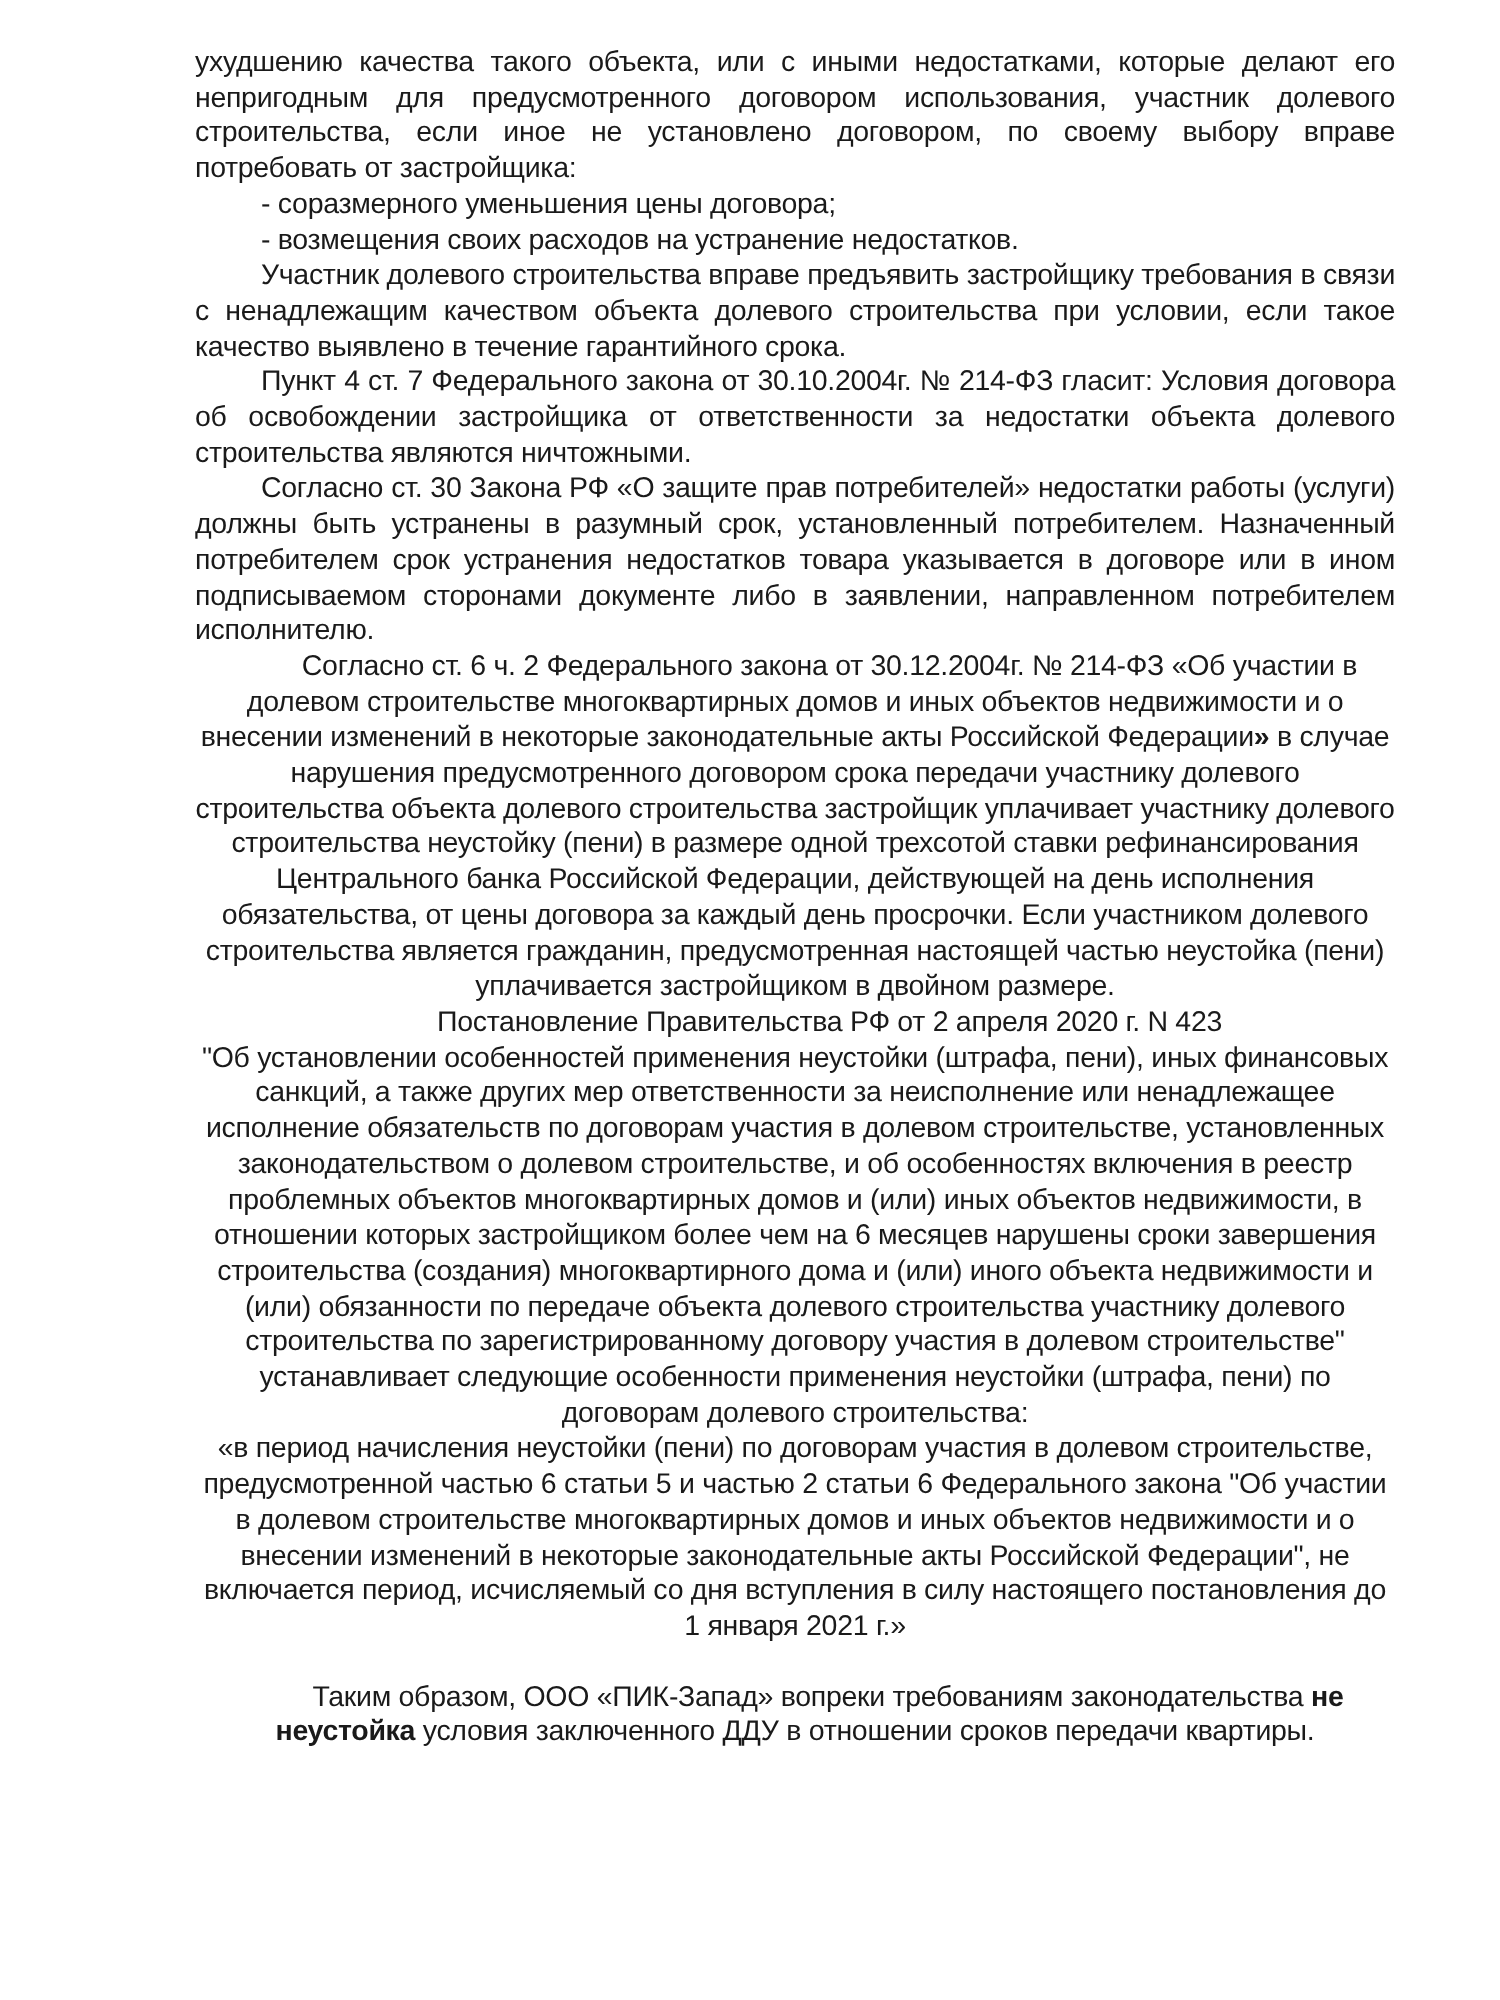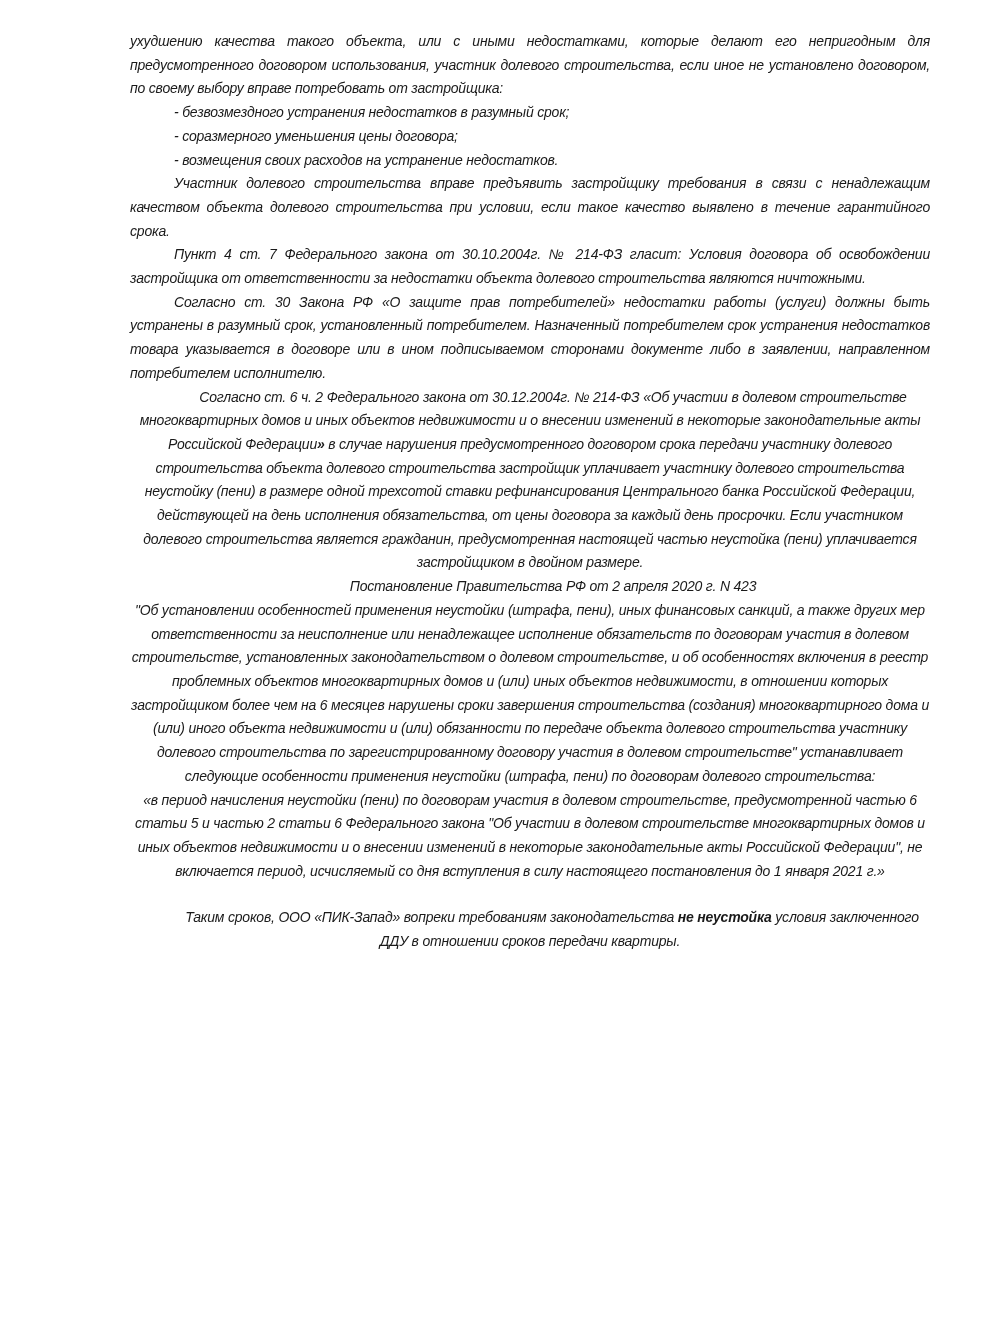--- a/index.html
+++ b/index.html
@@ -9,43 +9,41 @@
       overflow: hidden;
       position: relative;
       color: #1a1a1a;
       font-family: "Liberation Sans", "DejaVu Sans", sans-serif;
     }
     .page {
       position: absolute;
       left: 130px;
       top: 30px;
       width: 800px;
-      font-size: 14px;
+      font-size: 19px;
       line-height: 23.7px;
       letter-spacing: -0.2px;
-      font-style: italic;
     }
     .p { margin: 0; }
     .just { text-align: justify; }
     .left { text-align: center; }
     .ind { text-indent: 44px; }
     .ind2 { text-indent: 46px; }
     .bullet { padding-left: 44px; text-align: left; }
     .spacer { height: 23px; }
     b, .bold { font-weight: bold; }
   </style>
 </head>
 <body>
 
 <div class="page">
 
   <p class="p just">ухудшению качества такого объекта, или с иными недостатками, которые делают его непригодным для предусмотренного договором использования, участник долевого строительства, если иное не установлено договором, по своему выбору вправе потребовать от застройщика:</p>
 
   <div>
-    <p class="p bullet">-  безвозмездного устранения недостатков в разумный срок;</p>
     <p class="p bullet">- соразмерного уменьшения цены договора;</p>
     <p class="p bullet">- возмещения своих расходов на устранение недостатков.</p>
   </div>
 
   <p class="p just ind">Участник долевого строительства вправе предъявить застройщику требования в связи с ненадлежащим качеством объекта долевого строительства при условии, если такое качество выявлено в течение гарантийного срока.</p>
 
   <p class="p just ind">Пункт 4 ст. 7 Федерального закона от 30.10.2004г. № 214-ФЗ гласит: Условия договора об освобождении застройщика от ответственности за недостатки объекта долевого строительства являются ничтожными.</p>
 
 
   <p class="p just ind">Согласно ст. 30 Закона РФ «О защите прав потребителей» недостатки работы (услуги) должны быть устранены в разумный срок, установленный потребителем. Назначенный потребителем срок устранения недостатков товара указывается в договоре или в ином подписываемом сторонами документе либо в заявлении, направленном потребителем исполнителю.</p>
@@ -53,15 +51,15 @@
 
   <p class="p left ind2"><span>Согласно ст. 6 ч. 2 Федерального закона от 30.12.2004г. № 214-ФЗ «Об участии в долевом строительстве многоквартирных домов и иных объектов недвижимости и о внесении изменений в некоторые законодательные акты Российской Федерации</span><span class="bold">»</span><span>  в случае нарушения предусмотренного договором срока передачи участнику долевого строительства объекта долевого строительства застройщик уплачивает участнику долевого строительства неустойку (пени) в размере одной трехсотой ставки рефинансирования Центрального банка Российской Федерации, действующей на день исполнения обязательства, от цены договора за каждый день просрочки. Если участником долевого строительства является гражданин, предусмотренная настоящей частью неустойка (пени) уплачивается застройщиком в двойном размере.</span></p>
 
   <p class="p left ind2">Постановление Правительства РФ от 2 апреля 2020 г. N 423</p>
   <p class="p left">"Об установлении особенностей применения неустойки (штрафа, пени), иных финансовых санкций, а также других мер ответственности за неисполнение или ненадлежащее исполнение обязательств по договорам участия в долевом строительстве, установленных законодательством о долевом строительстве, и об особенностях включения в реестр проблемных объектов многоквартирных домов и (или) иных объектов недвижимости, в отношении которых застройщиком более чем на 6 месяцев нарушены сроки завершения строительства (создания) многоквартирного дома и (или) иного объекта недвижимости и (или) обязанности по передаче объекта долевого строительства участнику долевого строительства по зарегистрированному договору участия в долевом строительстве" устанавливает следующие особенности применения неустойки (штрафа, пени) по договорам долевого строительства:</p>
 
   <p class="p left">«в период начисления неустойки (пени) по договорам участия в долевом строительстве, предусмотренной частью 6 статьи 5 и частью 2 статьи 6 Федерального закона "Об участии в долевом строительстве многоквартирных домов и иных объектов недвижимости и о внесении изменений в некоторые законодательные акты Российской Федерации", не включается период, исчисляемый со дня вступления в силу настоящего постановления до 1 января 2021 г.»</p>
 
   <div class="spacer"></div>
 
-  <p class="p left ind"><span>Таким сроков, ООО «ПИК-Запад» вопреки требованиям законодательства </span><b>не неустойка</b><span> условия заключенного ДДУ в отношении сроков передачи квартиры.</span></p>
+  <p class="p left ind"><span>Таким образом, ООО «ПИК-Запад» вопреки требованиям законодательства </span><b>не неустойка</b><span> условия заключенного ДДУ в отношении сроков передачи квартиры.</span></p>
 
 </div>
 
 </body></html>

